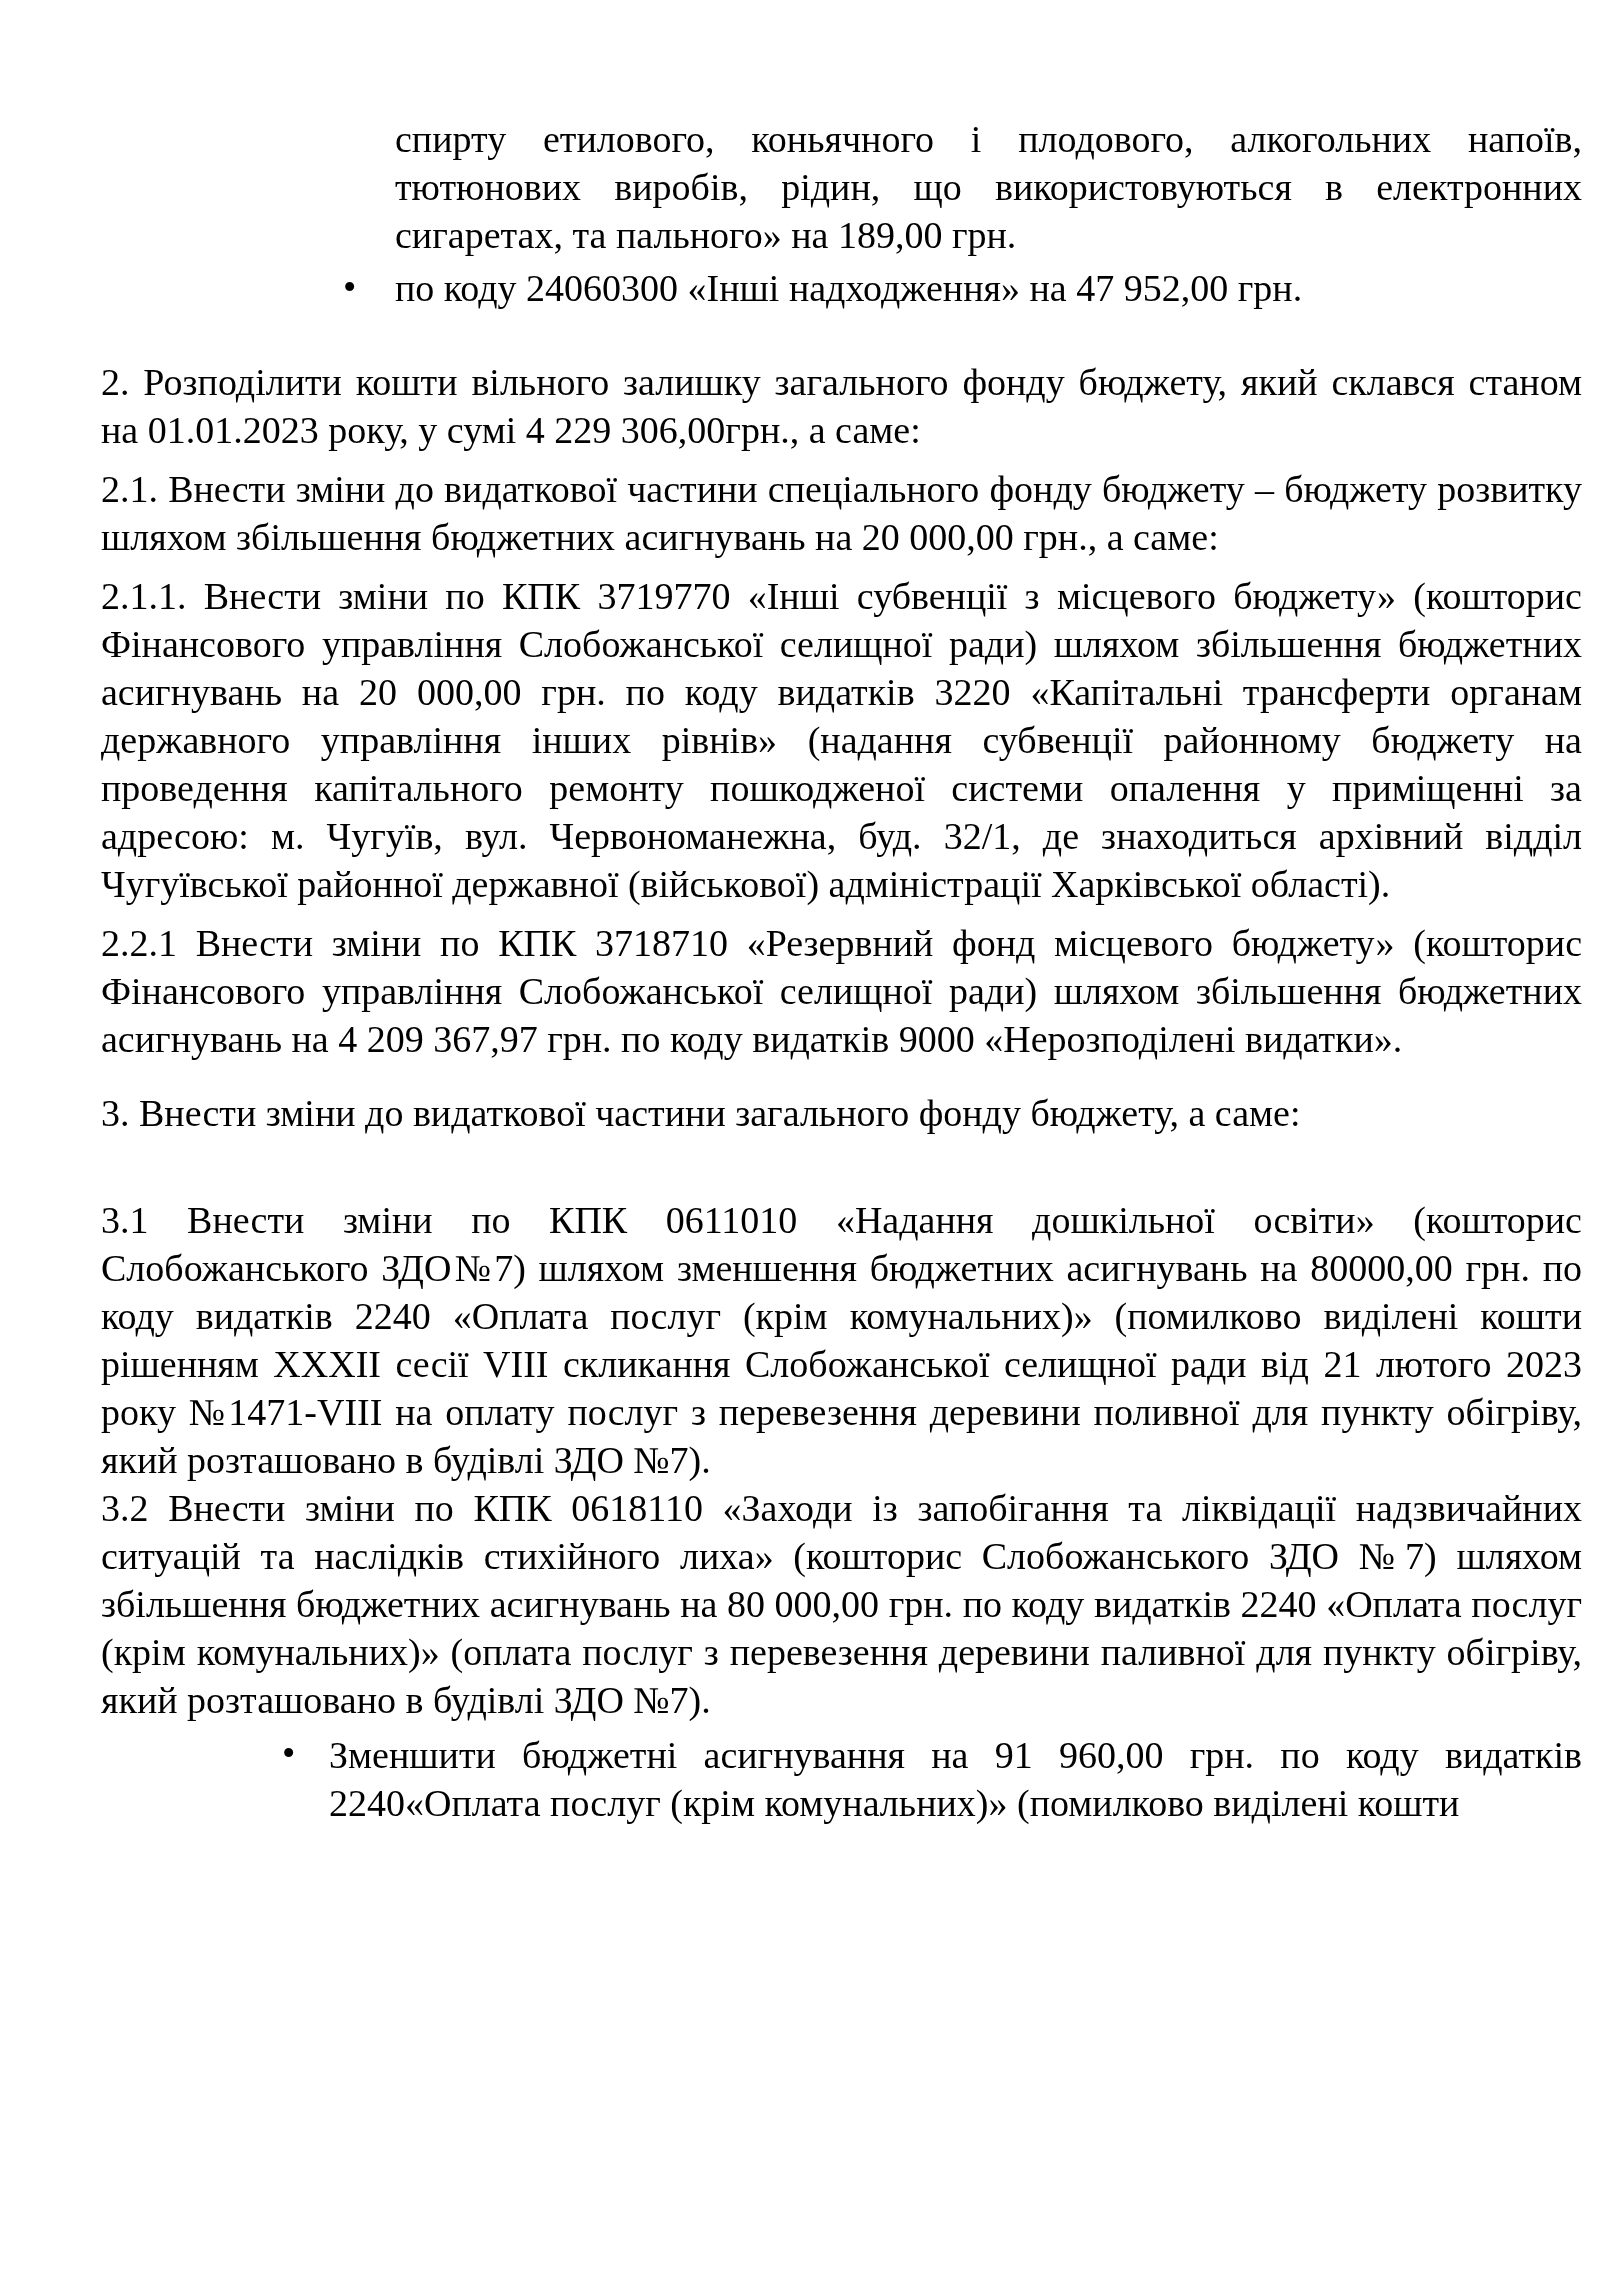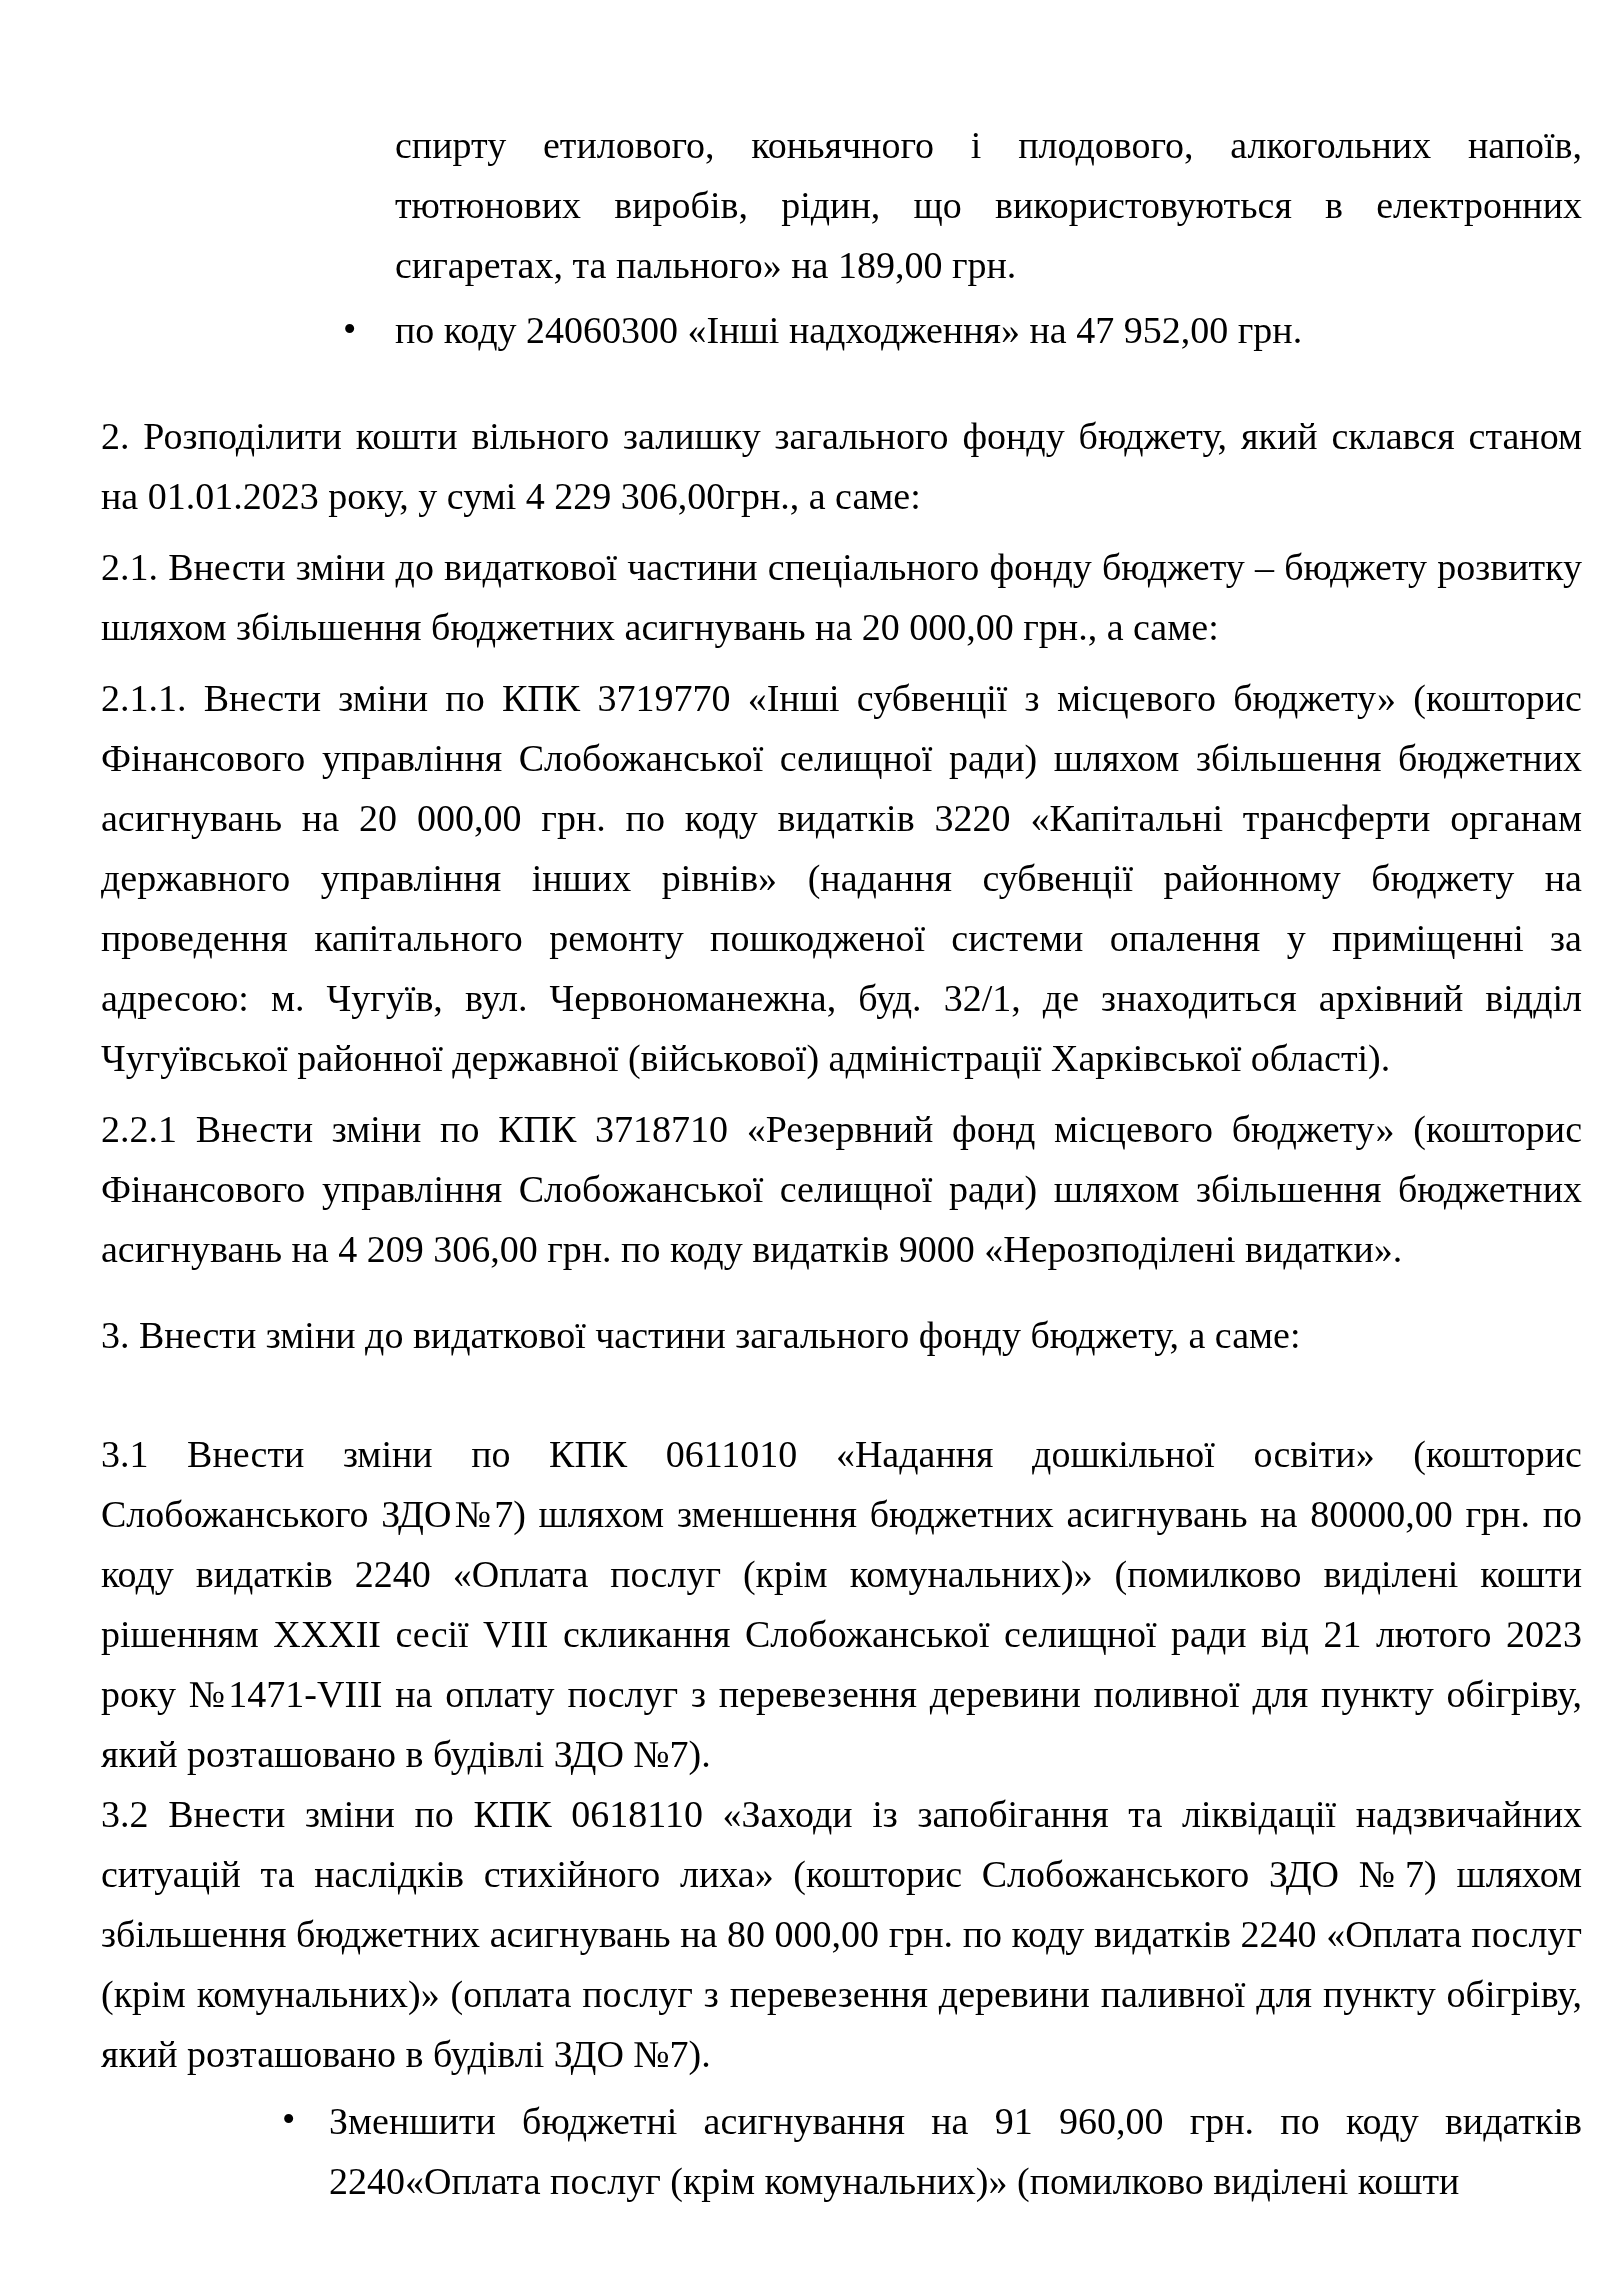--- a/index.html
+++ b/index.html
@@ -13,21 +13,21 @@
     position: relative;
     overflow: hidden;
   }
   .page {
     position: absolute;
     inset: 0;
     box-sizing: border-box;
     padding: 115px 41px 0 101px;
     font-family: "Liberation Serif", "DejaVu Serif", serif;
     font-size: 38px;
-    line-height: 60px;
+    line-height: 48px;
     color: #000000;
   }
   .para {
     margin: 0;
     text-align: justify;
   }
   .bold { font-weight: normal; }
   b { font-weight: normal; }
 
   
@@ -85,21 +85,21 @@
   <p class="para bold gap-sm">
     <span>2.1. Внести зміни до видаткової частини спеціального фонду бюджету – бюджету розвитку   шляхом збільшення бюджетних асигнувань на 20 000,00 грн., а саме:</span>
   </p>
 
   <p class="para gap-sm">
     <b>2.1.1.</b><span> Внести зміни по </span><b>КПК 3719770</b><span> «Інші субвенції з місцевого бюджету» (кошторис  Фінансового управління Слобожанської селищної ради) шляхом збільшення бюджетних асигнувань на </span><b>20 000,00 грн.</b><span> по коду видатків 3220 «Капітальні трансферти органам державного управління інших рівнів» (надання субвенції районному бюджету на проведення капітального ремонту пошкодженої системи опалення у приміщенні за адресою: м. Чугуїв, вул. Червономанежна, буд. 32/1, де знаходиться архівний відділ Чугуївської районної державної  (військової) адміністрації Харківської області).</span>
   </p>
 
 
   <p class="para gap-sm">
-    <b>2.2.1</b><span> Внести зміни по </span><b>КПК 3718710</b><span> «Резервний фонд місцевого бюджету» (кошторис Фінансового управління Слобожанської селищної ради) шляхом збільшення бюджетних асигнувань на </span><b>4 209 306,00 грн.</b><span> по коду видатків 9000 «Нерозподілені видатки».</span>
+    <b>2.2.1</b><span> Внести зміни по </span><b>КПК 3718710</b><span> «Резервний фонд місцевого бюджету» (кошторис Фінансового управління Слобожанської селищної ради) шляхом збільшення бюджетних асигнувань на </span><b>4 209 367,97 грн.</b><span> по коду видатків 9000 «Нерозподілені видатки».</span>
   </p>
 
   <p class="para bold gap-md">
     <span>3. Внести зміни до видаткової частини загального фонду бюджету, а саме:</span>
   </p>
 
   <p class="para gap-xl">
     <b>3.1</b><span> Внести зміни по </span><b>КПК 0611010</b><span> «Надання дошкільної освіти» (кошторис Слобожанського ЗДО№7) шляхом зменшення бюджетних асигнувань на </span><b>80000,00 грн</b><span>.  по коду  видатків 2240 «Оплата послуг (крім комунальних)» (помилково виділені кошти рішенням XXXII сесії VIII скликання Слобожанської селищної ради від 21 лютого 2023 року №1471-VIII на оплату послуг з перевезення деревини поливної для пункту обігріву, який розташовано в будівлі ЗДО №7).</span>
   </p>
 

